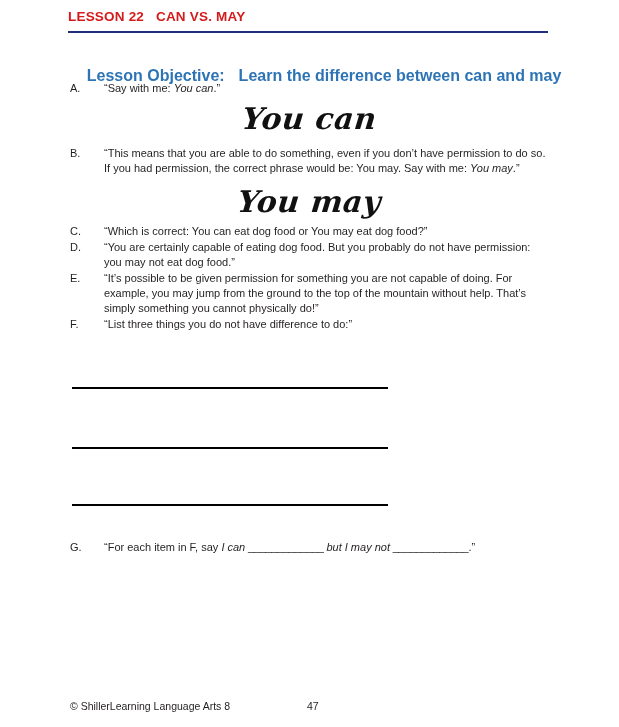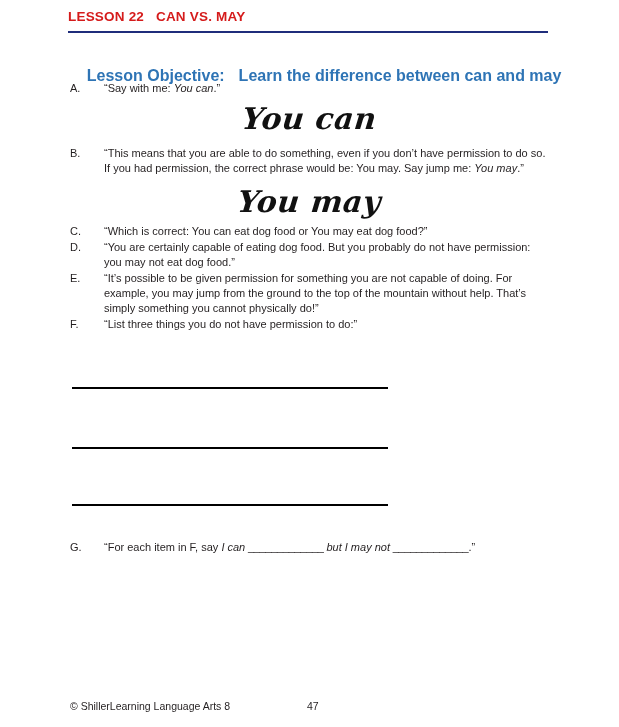--- a/index.html
+++ b/index.html
@@ -130,21 +130,21 @@
 
   <div class="item" style="top:81px;">
     <span class="marker">A.</span>
     <span class="body"><span>“Say with me: </span><i>You can</i><span>.”</span></span>
   </div>
 
   <div class="script" style="top:101px;">You can</div>
 
   <div class="item" style="top:146px;">
     <span class="marker">B.</span>
-    <span class="body"><span>“This means that you are able to do something, even if you don’t have permission to do so. If you had permission, the correct phrase would be: You may. Say jump me: </span><i>You may</i><span>.”</span></span>
+    <span class="body"><span>“This means that you are able to do something, even if you don’t have permission to do so. If you had permission, the correct phrase would be: You may. Say with me: </span><i>You may</i><span>.”</span></span>
   </div>
 
   <div class="script" style="top:184px;">You may</div>
 
   <div class="item" style="top:224px;">
     <span class="marker">C.</span>
     <span class="body">“Which is correct: You can eat dog food or You may eat dog food?”</span>
   </div>
 
   <div class="item" style="top:240px;">
@@ -152,21 +152,21 @@
     <span class="body">“You are certainly capable of eating dog food. But you probably do not have permission: you may not eat dog food.”</span>
   </div>
 
   <div class="item" style="top:271px;">
     <span class="marker">E.</span>
     <span class="body">“It’s possible to be given permission for something you are not capable of doing. For example, you may jump from the ground to the top of the mountain without help. That’s simply something you cannot physically do!”</span>
   </div>
 
   <div class="item" style="top:317px;">
     <span class="marker">F.</span>
-    <span class="body">“List three things you do not have permission to do:”</span>
+    <span class="body">“List three things you do not have difference to do:”</span>
   </div>
 
   <div class="blank-line" style="top:387px;"></div>
   <div class="blank-line" style="top:447px;"></div>
   <div class="blank-line" style="top:504px;"></div>
 
   <div class="item" style="top:540px;">
     <span class="marker">G.</span>
     <span class="body"><span>“For each item in F, say </span><i>I can</i><span class="blank-fill"> _____________ </span><i>but I may not</i><span class="blank-fill"> _____________</span><span>.”</span></span>
   </div>

